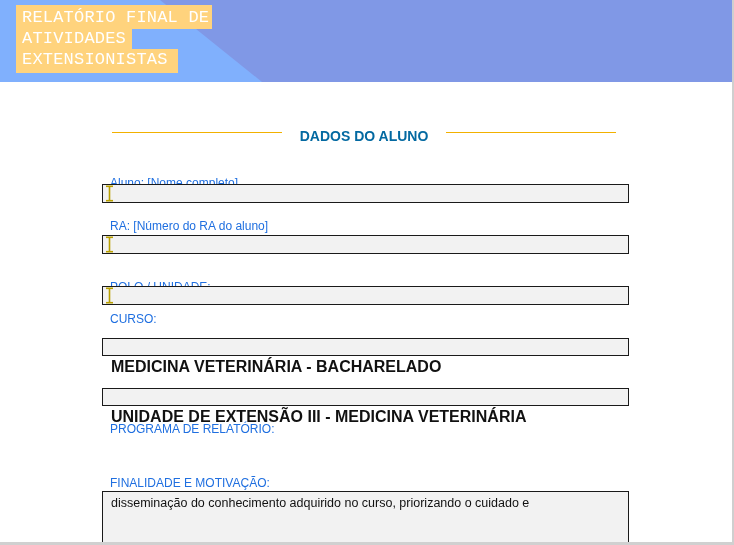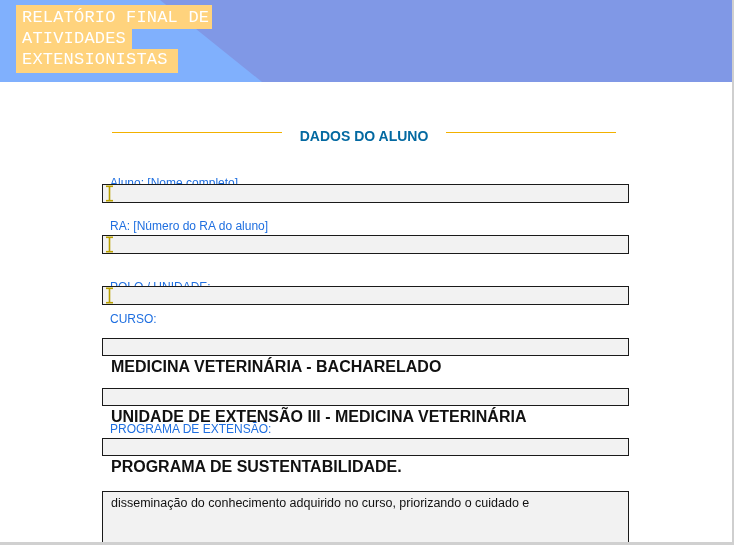--- a/index.html
+++ b/index.html
@@ -144,25 +144,23 @@
 
   <div class="field-label" style="top:312px;">CURSO:</div>
   <div class="field-box filled" style="top:338px;">
     <span class="field-value">MEDICINA VETERINÁRIA - BACHARELADO</span>
   </div>
 
   <div class="field-box filled" style="top:388px;">
     <span class="field-value">UNIDADE DE EXTENSÃO III - MEDICINA VETERINÁRIA</span>
   </div>
 
-  <div class="field-label" style="top:422px;">PROGRAMA DE EXTENSÃO:</div>
-  <div class="field-box filled" style="top:438px;">
-    <span class="field-value">PROGRAMA DE SUSTENTABILIDADE.</span>
-  </div>
+  <div class="field-label" style="top:422px;">PROGRAMA DE RELATÓRIO:</div>
 
+  <div class="field-label" style="top:476px;">FINALIDADE E MOTIVAÇÃO:</div>
   <div class="textarea-box">
     <div class="textarea-text">
       <div>disseminação do conhecimento adquirido no curso, priorizando o cuidado e</div>
     </div>
   </div>
 
   <div class="vline"></div>
   <div class="hline"></div>
 </div>
 

